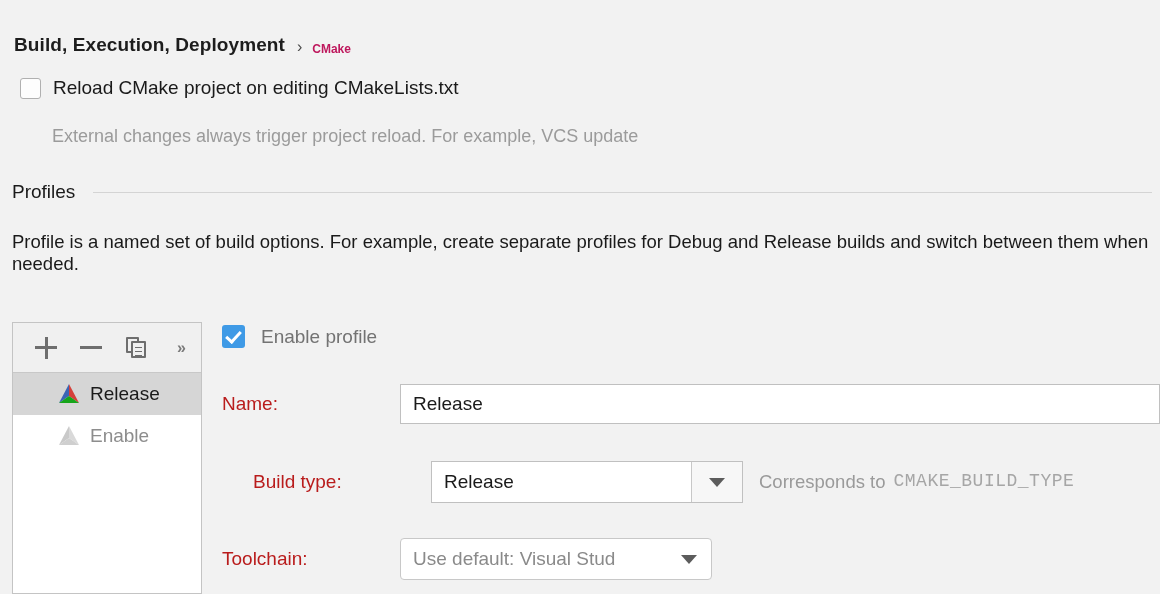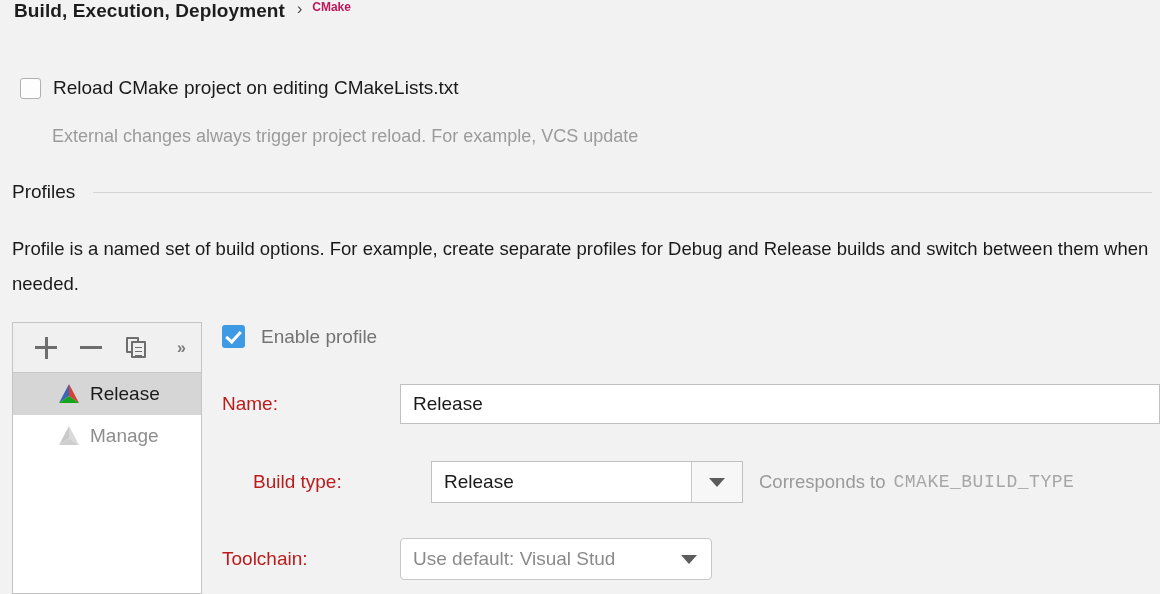--- a/index.html
+++ b/index.html
@@ -16,21 +16,21 @@
     position: relative;
   }
 
   
   .header {
     position: absolute;
     left: 0; top: 0;
     width: 1160px;
     height: 56px;
     display: flex;
-    align-items: flex-start;
+    align-items: flex-end;
   }
   .crumb-main {
     font-size: 19px;
     font-weight: bold;
     color: #1d1d1d;
     margin-left: 14px;
     letter-spacing: 0.1px;
     white-space: nowrap;
   }
   .crumb-sep {
@@ -106,21 +106,21 @@
     flex: 1 1 auto;
     height: 1px;
     background: #d4d4d4;
     margin-left: 18px;
   }
   .profiles-desc {
     position: absolute;
     left: 12px; top: 231px;
     width: 1148px;
     font-size: 18.5px;
-    line-height: 35px;
+    line-height: 22px;
     color: #1a1a1a;
   }
 
   
   .list-panel {
     position: absolute;
     left: 12px; top: 322px;
     width: 190px;
     height: 272px;
     border: 1px solid #c4c4c4;
@@ -347,21 +347,21 @@
     justify-content: center;
     flex: 0 0 auto;
   }
 
   .side-note {
     margin-left: 16px;
     font-size: 18.5px;
     color: #9a9a9a;
     white-space: nowrap;
     display: flex;
-    align-items: center;
+    align-items: flex-start;
   }
   .mono {
     font-family: "Liberation Mono", monospace;
     font-size: 18px;
     color: #a6a6a6;
     margin-left: 8px;
     letter-spacing: 0.5px;
   }
   .link {
     margin-left: 16px;
@@ -421,21 +421,21 @@
       <span class="li-label">Release</span>
     </div>
     <div class="list-item dim">
       <span class="cmake-logo">
         <svg width="24" height="22" viewBox="0 0 24 22">
           <polygon points="12,1 2,20 12,13" fill="#c9c9c9"></polygon>
           <polygon points="12,1 22,20 12,13" fill="#d9d9d9"></polygon>
           <polygon points="2,20 22,20 12,13" fill="#cfcfcf"></polygon>
         </svg>
       </span>
-      <span class="li-label">Manage</span>
+      <span class="li-label">Enable</span>
     </div>
   </div>
 </div>
 
 <div class="detail">
 
   <div class="enable-row">
     <span class="cb-checked"></span>
     <span class="enable-label">Enable profile</span>
   </div>

